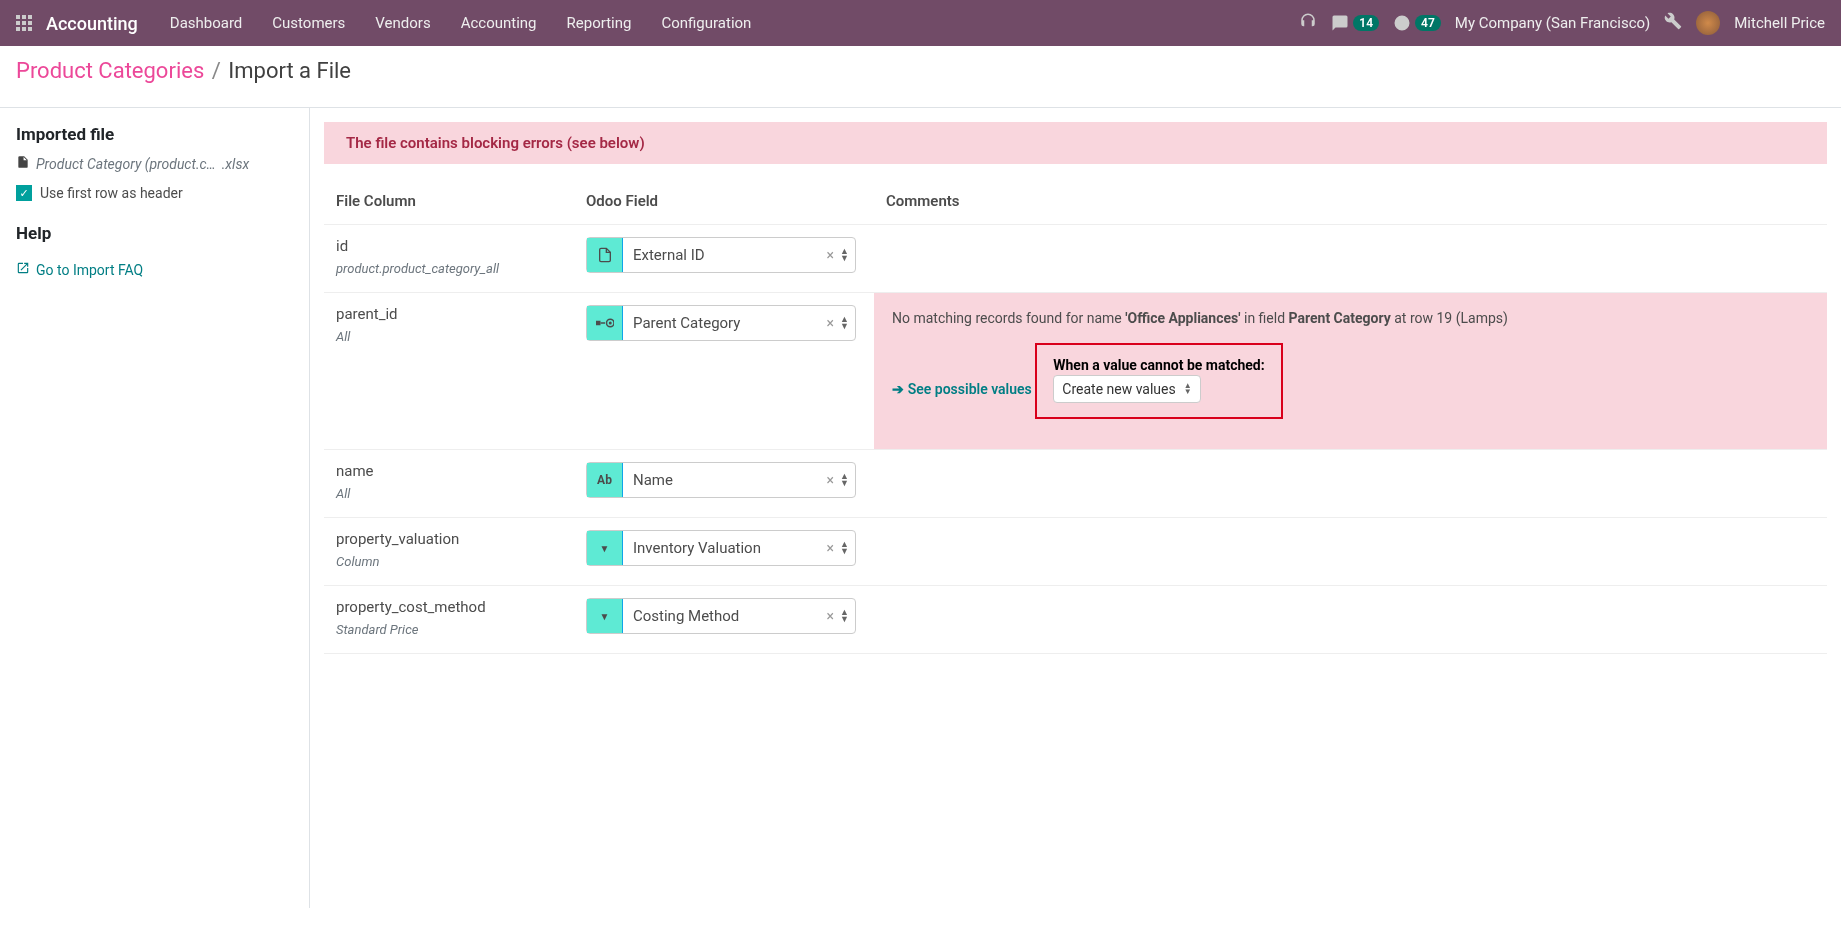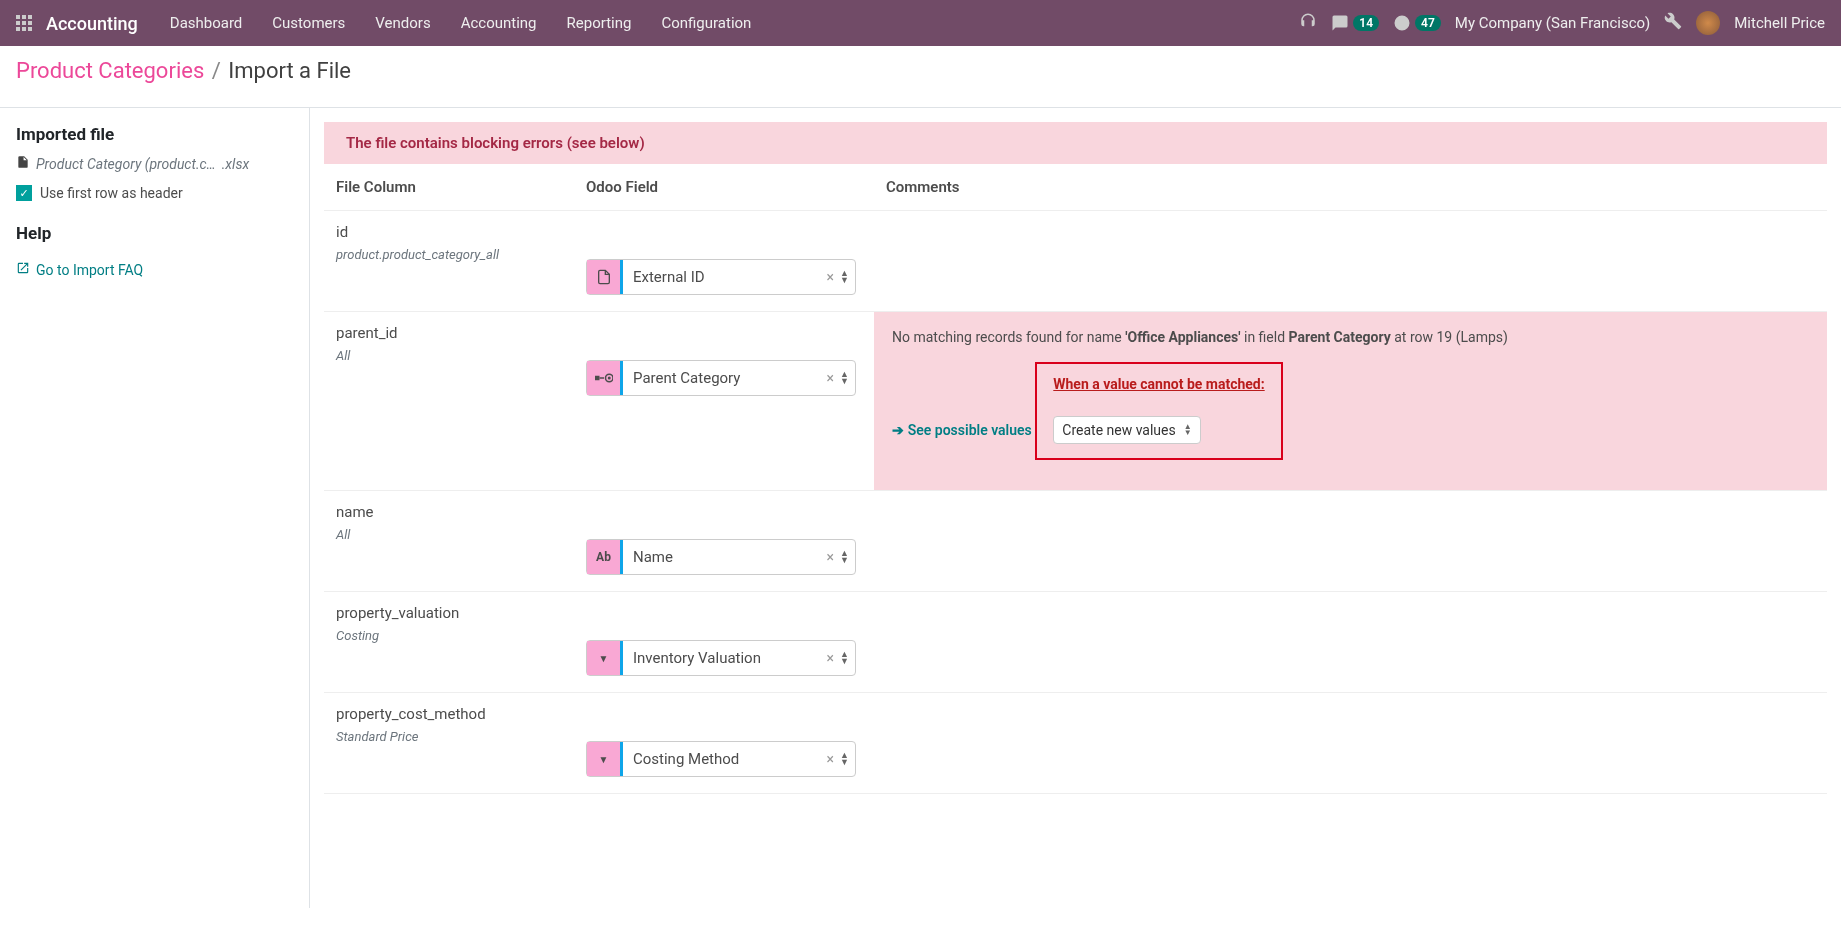--- a/index.html
+++ b/index.html
@@ -32,45 +32,45 @@
 .main { display: flex; }
 .sidebar { width: 310px; padding: 16px 16px; border-right: 1px solid #dee2e6; min-height: 800px; }
 .sidebar h3 { font-size: 17px; font-weight: 700; margin-bottom: 10px; color: #212529; }
 .sidebar .file-row { display: flex; align-items: center; gap: 6px; color: #6c757d; font-style: italic; margin-bottom: 12px; }
 .sidebar .checkbox-row { display: flex; align-items: center; gap: 8px; margin-bottom: 22px; }
 .sidebar .checkbox-row .chk { width:16px; height:16px; background:#00a09d; display:inline-flex; align-items:center; justify-content:center; color:#fff; font-size:11px; }
 .sidebar .faq-link { color: #017e84; display:inline-flex; align-items:center; gap:6px; margin-top: 8px; }
 
 
 .content { flex: 1; padding: 14px 14px 14px 14px; }
-.alert-blocking { background: #f9d6dd; color: #a42845; padding: 12px 22px; font-weight: 600; font-size: 15px; margin-bottom: 0; }
+.alert-blocking { background: #f9d6dd; color: #a42845; padding: 12px 22px; font-weight: 600; font-size: 15px; margin-bottom: 14px; }
 .table { width: 100%; border-collapse: collapse; }
 .table th { text-align: left; font-weight: 600; color: #4c4c4c; padding: 14px 12px 14px 12px; font-size: 15px; border-bottom: 1px solid #eee; }
 .table td { vertical-align: top; padding: 12px 12px 16px 12px; border-bottom: 1px solid #eee; }
 .col-file { width: 250px; }
 .col-field { width: 300px; }
 .col-comments { }
 .file-col-name { font-size: 15px; color:#4c4c4c; }
 .file-col-sample { font-style: italic; color: #6c757d; font-size: 13px; margin-top: 6px; }
 
 
-.field-select { display:flex; align-items:center; border:1px solid #ccc; border-radius:4px; width:270px; height:36px; background:#fff;margin-top:36px; }
-.field-select .type-icon { width:36px; height:34px; display:flex; align-items:center; justify-content:center; border-right:3px solid #0ea5e9; background:#f9a8d4; font-size:12px; font-weight:700; color:#4c4c4c; }
+.field-select { display:flex; align-items:center; border:1px solid #ccc; border-radius:4px; width:270px; height:36px; background:#fff; }
+.field-select .type-icon { width:36px; height:34px; display:flex; align-items:center; justify-content:center; border-right:1px solid #0ea5e9; background:#5eead4; font-size:12px; font-weight:700; color:#4c4c4c; }
 .field-select .type-icon.dropdown-tri::after { content:"▼"; font-size:10px; }
 .field-select .value { flex:1; padding: 0 10px; color:#4c4c4c; font-size:15px; }
 .field-select .clear { color:#999; font-size:14px; padding:0 4px; cursor:pointer; }
 .field-select .caret { display:flex; flex-direction:column; padding:0 6px 0 2px; line-height:7px; font-size:9px; color:#666; }
 
 
 .err-box { background:#f9d6dd; padding: 14px 18px 16px 18px; color:#333; }
 .err-box .msg { color:#4c4c4c; line-height:1.6; }
 .err-box .msg b { font-weight:700; }
 .err-box .see-link { color:#017e84; font-weight:600; display:inline-flex; align-items:center; gap:4px; margin-top:6px; }
 .mismatch-box { border:2px solid #d9001b; padding:12px 16px 14px 16px; margin-top:14px; display:inline-block; margin-bottom:14px; }
-.mismatch-box .label { color:#b91c1c; font-weight:700; margin-bottom:24px;text-decoration:underline; }
+.mismatch-box .label { color:#000000; font-weight:700; margin-bottom:2px; }
 .mini-select { border:1px solid #ccc; border-radius:4px; padding:5px 8px; display:inline-flex; align-items:center; gap:8px; background:#fff; }
 .mini-select .caret2 { display:flex; flex-direction:column; line-height:6px; font-size:8px; color:#666; }
 
 .row-large td { padding-bottom: 0; }
 </style>
 </head>
 <body>
 
 <div class="navbar">
   <span class="apps-icon">
@@ -258,21 +258,21 @@
                   <span>▼</span>
                 </span>
             </div>
           </td>
           <td></td>
         </tr>
 
         <tr>
           <td>
             <div class="file-col-name">property_valuation</div>
-            <div class="file-col-sample">Costing</div>
+            <div class="file-col-sample">Column</div>
           </td>
           <td>
             <div class="field-select">
               <span class="type-icon dropdown-tri"></span>
               <span class="value">Inventory Valuation</span>
               <span class="clear">×</span>
               <span class="caret">
                   <span>▲</span>
                   <span>▼</span>
                 </span>

